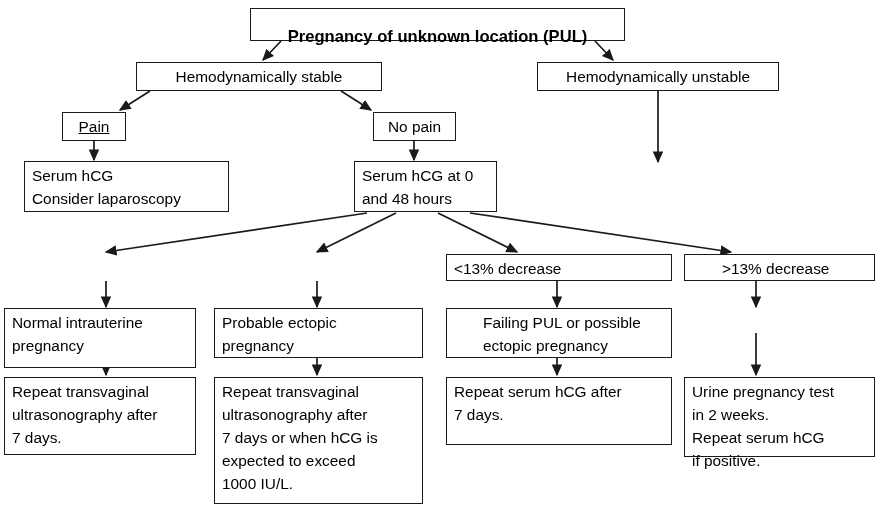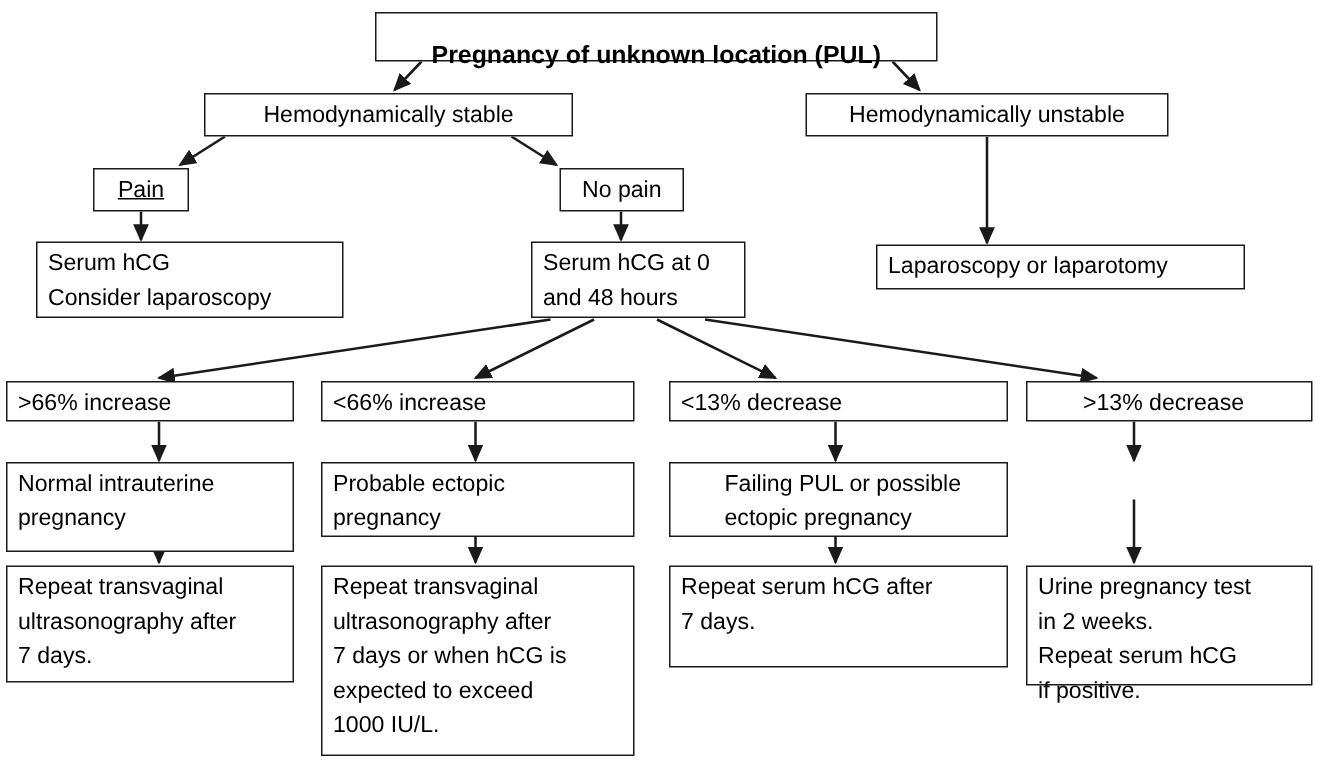--- a/index.html
+++ b/index.html
@@ -98,25 +98,22 @@
   <div class="node center" style="left:62px; top:112px; width:64px; height:29px;text-decoration:underline;">Pain</div>
 
   <div class="node center" style="left:373px; top:112px; width:83px; height:29px;">No pain</div>
 
   <div class="node" style="left:8px; top:161px; width:205px; height:51px;margin-left:16px;">Serum hCG
 Consider laparoscopy</div>
 
   <div class="node" style="left:354px; top:161px; width:143px; height:51px;">Serum hCG at 0
 and 48 hours</div>
 
-  <div class="node" style="left:584px; top:163px; width:246px; height:30px;">Laparoscopy or laparotomy</div>
 
-  <div class="node" style="left:4px; top:254px; width:192px; height:27px;">&gt;66% increase</div>
 
-  <div class="node" style="left:214px; top:254px; width:209px; height:27px;">&lt;66% increase</div>
 
   <div class="node" style="left:446px; top:254px; width:226px; height:27px;">&lt;13% decrease</div>
 
   <div class="node" style="left:684px; top:254px; width:191px; height:27px;padding-left:37px;">&gt;13% decrease</div>
 
   <div class="node" style="left:4px; top:308px; width:192px; height:60px;">Normal intrauterine
 pregnancy</div>
 
   <div class="node" style="left:214px; top:308px; width:209px; height:50px;">Probable ectopic
 pregnancy</div>

